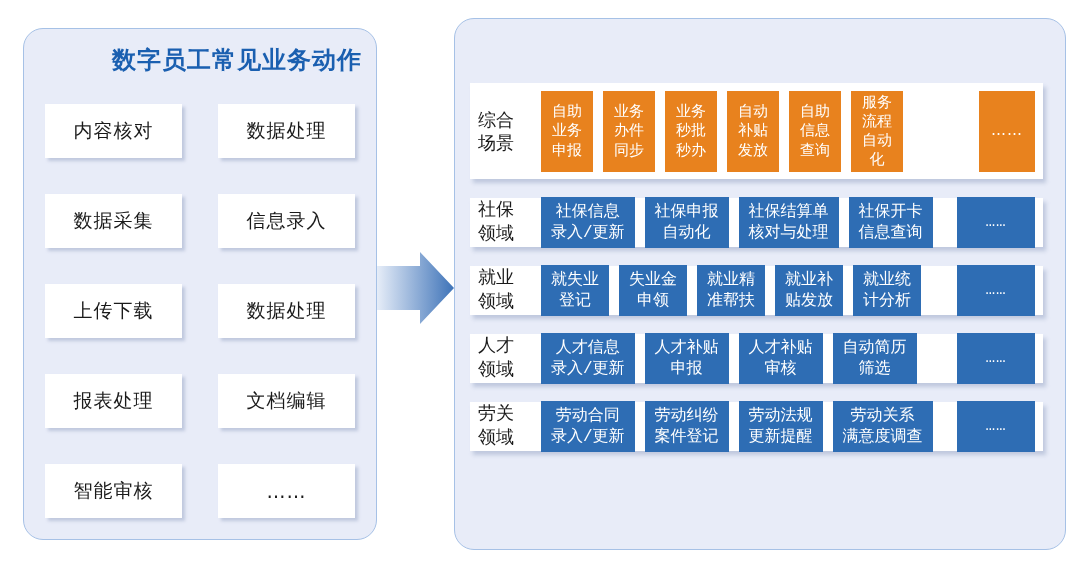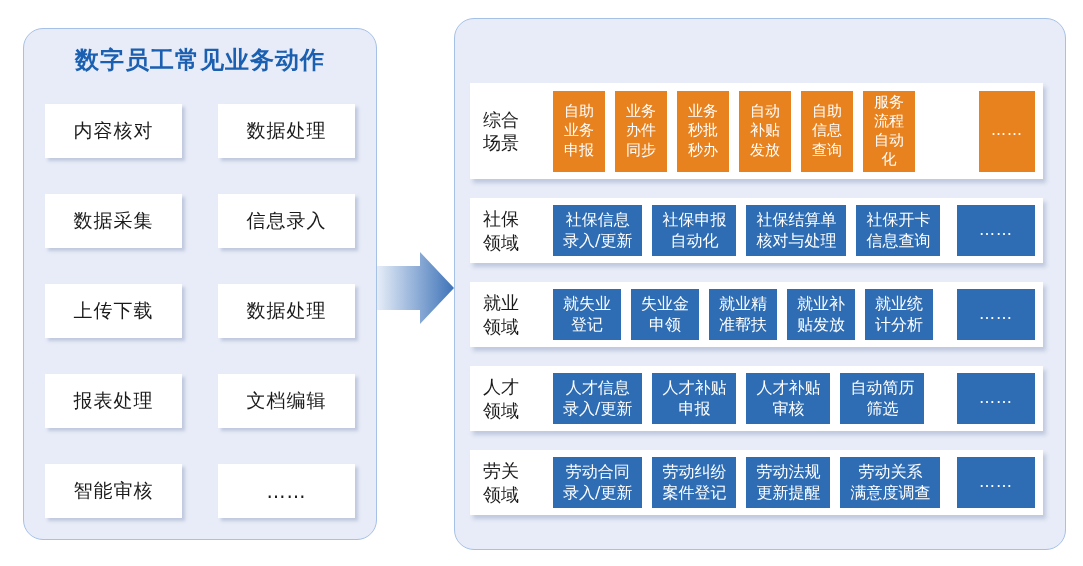--- a/index.html
+++ b/index.html
@@ -15,21 +15,21 @@
     position:absolute;
     background:var(--panel-bg,#E8ECF8);
     border:1.5px solid var(--panel-border,#A6C1E6);
     border-radius:20px;
     box-sizing:border-box;
   }
   .left-panel{left:23px;top:28px;width:354px;height:512px;}
   .right-panel{left:454px;top:18px;width:612px;height:532px;}
 
   .panel-title{
-    margin:0;text-align:center;font-weight:bold;
+    margin:14px;text-align:right;font-weight:bold;
     color:var(--title-blue,#1A5FB0);
     font-size:24px;letter-spacing:1px;line-height:1.25;
   }
   .left-panel .panel-title{margin-top:16px;}
   .right-panel .panel-title{margin-top:15px;}
 
   
   .actions-grid{
     display:grid;grid-template-columns:1fr 1fr;
     column-gap:22px;row-gap:33px;
@@ -52,30 +52,30 @@
     position:absolute;left:15px;right:22px;top:64px;
     display:flex;flex-direction:column;gap:19px;
   }
   .band{
     background:#ffffff;
     box-shadow:3px 4px 4px rgba(141,157,190,0.45);
     display:flex;align-items:center;
     padding:0 8px;box-sizing:border-box;
   }
   .band-tall{height:96px;}
-  .band-short{height:65px;}
+  .band-short{height:49px;font-family:Liberation Mono, monospace;}
   .band-label{
-    width:46px;flex:none;text-align:center;
+    width:46px;flex:none;text-align:left;
     font-size:18px;line-height:1.3;
     color:var(--text-dark,#1A1A1A);
     white-space:pre-line;
   }
   .band-boxes{
     display:flex;gap:10px;
-    margin-left:16px;flex:1;padding-left:13px;
+    margin-left:4px;flex:1;padding-left:13px;
   }
   .scene-box{
     display:flex;align-items:center;justify-content:center;
     text-align:center;color:#ffffff;
     white-space:pre-line;box-sizing:border-box;
     font-size:16px;line-height:1.28;padding:0 10px;
   }
   .row-orange .scene-box{
     background:var(--orange,#E8821E);
     height:81px;font-size:15px;padding:0 11px;

